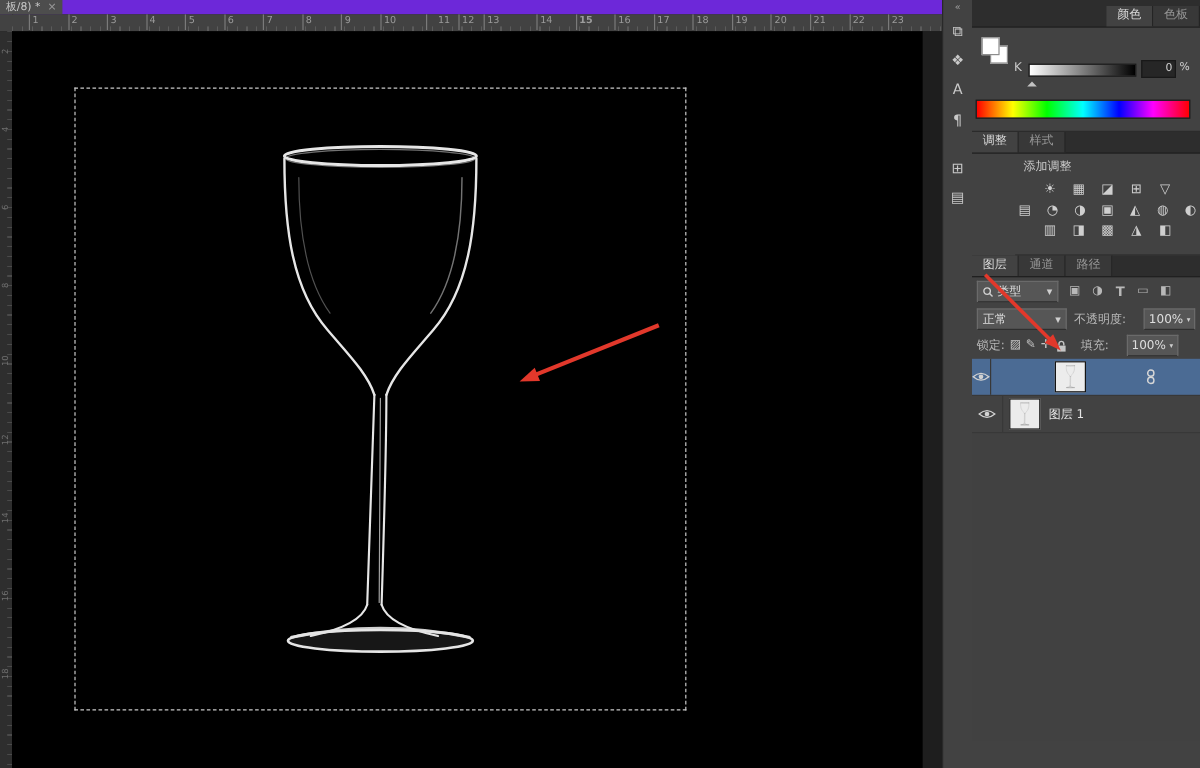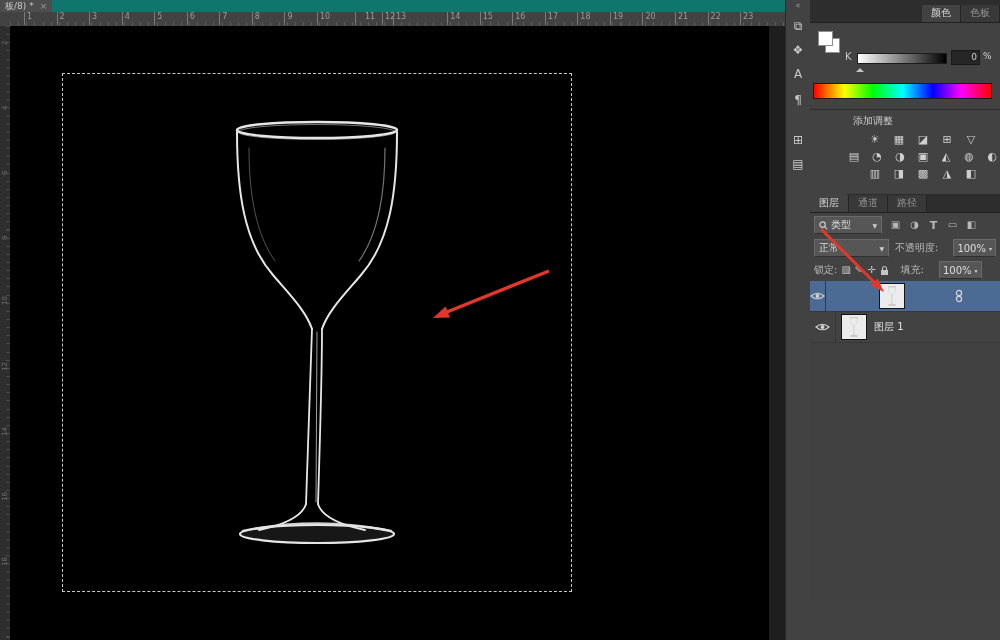--- a/index.html
+++ b/index.html
@@ -1,20 +1,20 @@
 <!DOCTYPE html>
 <html><head>
 <meta charset="utf-8">
 <style>
   html,body{margin:0;padding:0;background:#1d1d1d;}
   #app{position:relative;width:1000px;height:640px;overflow:hidden;background:#1d1d1d;
        font-family:"DejaVu Sans",sans-serif;-webkit-font-smoothing:antialiased;}
 
   
-  .topbar{position:absolute;left:0;top:0;width:785px;height:12px;background:#0f766e;
+  .topbar{position:absolute;left:0;top:0;width:785px;height:12px;background:#6d28d9;
           border-bottom:1px solid #262626;display:flex;align-items:center;}
   .doc-tab{height:12px;background:#4d4d4d;color:#c9c9c9;font-size:9px;line-height:12px;
            padding:0 5px;display:flex;gap:6px;align-items:center;}
   .doc-tab .close{color:#9a9a9a;font-size:9px;}
 
   
   .corner{position:absolute;left:0;top:12px;width:10px;height:14px;background:#424242;
           border-right:1px solid #222;border-bottom:1px solid #222;}
   .hruler{position:absolute;left:10px;top:12px;width:775px;height:14px;background:#424242;
           border-bottom:1px solid #222;
@@ -153,23 +153,23 @@
       <span class="htick" style="left: 79.1px;">3</span>
       <span class="htick" style="left: 111.65px;">4</span>
       <span class="htick" style="left: 144.2px;">5</span>
       <span class="htick" style="left: 176.75px;">6</span>
       <span class="htick" style="left: 209.3px;">7</span>
       <span class="htick" style="left: 241.85px;">8</span>
       <span class="htick" style="left: 274.4px;">9</span>
       <span class="htick" style="left: 306.95px;">10</span>
       <span class="htick" style="left: 345px; padding-left: 9px;">11</span>
       <span class="htick" style="left: 372.05px;">12</span>
-      <span class="htick" style="left: 383px;">13</span>
+      <span class="htick" style="left: 393px;">13</span>
       <span class="htick" style="left: 437.15px;">14</span>
-      <span class="htick" style="left: 469.7px;">15</span>
+      <span class="htick" style="left: 469.7px; font-weight: bold;">15</span>
       <span class="htick" style="left: 502.25px;">16</span>
       <span class="htick" style="left: 534.8px;">17</span>
       <span class="htick" style="left: 567.35px;">18</span>
       <span class="htick" style="left: 599.9px;">19</span>
       <span class="htick" style="left: 632.45px;">20</span>
       <span class="htick" style="left: 665px;">21</span>
       <span class="htick" style="left: 697.55px;">22</span>
       <span class="htick" style="left: 730.1px;">23</span>
     </div>
   <div class="vruler">
@@ -214,20 +214,24 @@
       <div class="chip fg"></div>
       <div class="chip bg"></div>
       <span class="k-label">K</span>
       <div class="k-track"></div>
       <div class="k-handle"></div>
       <div class="k-value">0</div>
       <span class="k-pct">%</span>
       <div class="spectrum"></div>
     </div>
 
+    <div class="tabbar">
+      <span class="tab active">调整</span>
+      <span class="tab">样式</span>
+    </div>
     <div class="adj-body">
       <div class="add-label">添加调整</div>
       <div class="adj-row">
           <span class="aicon">☀</span>
           <span class="aicon">▦</span>
           <span class="aicon">◪</span>
           <span class="aicon">⊞</span>
           <span class="aicon">▽</span>
         </div>
       <div class="adj-row">

